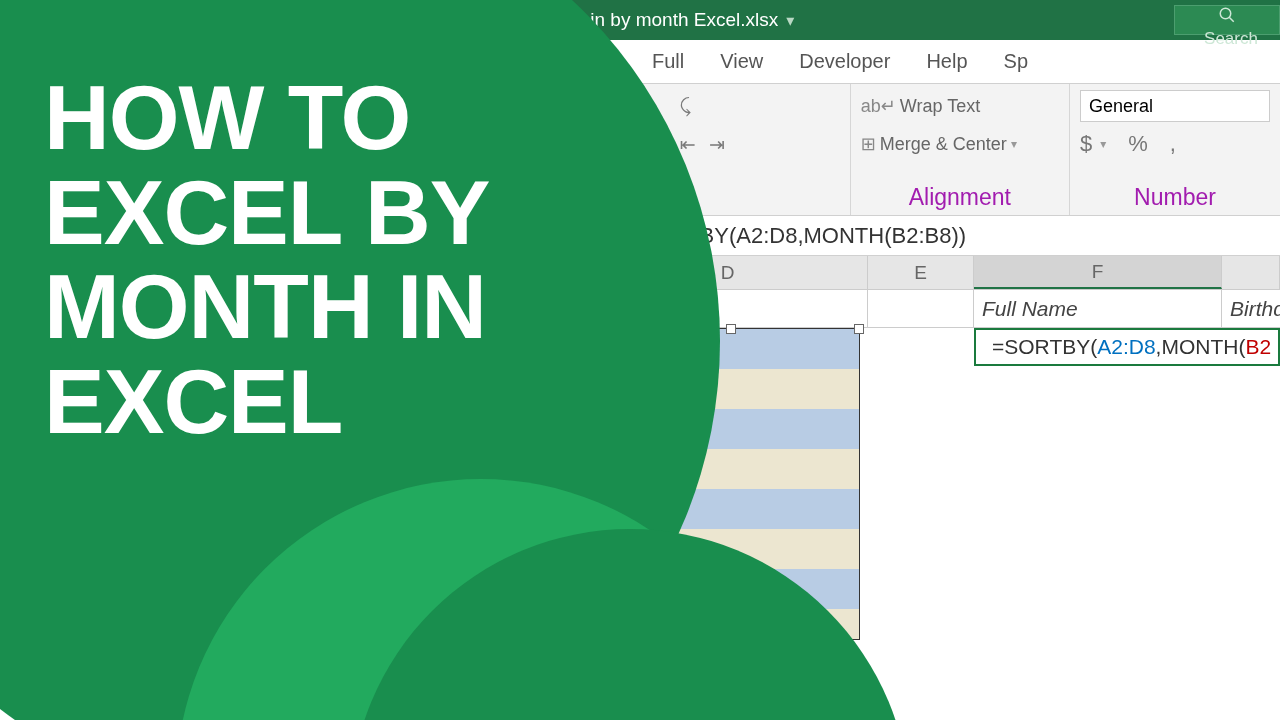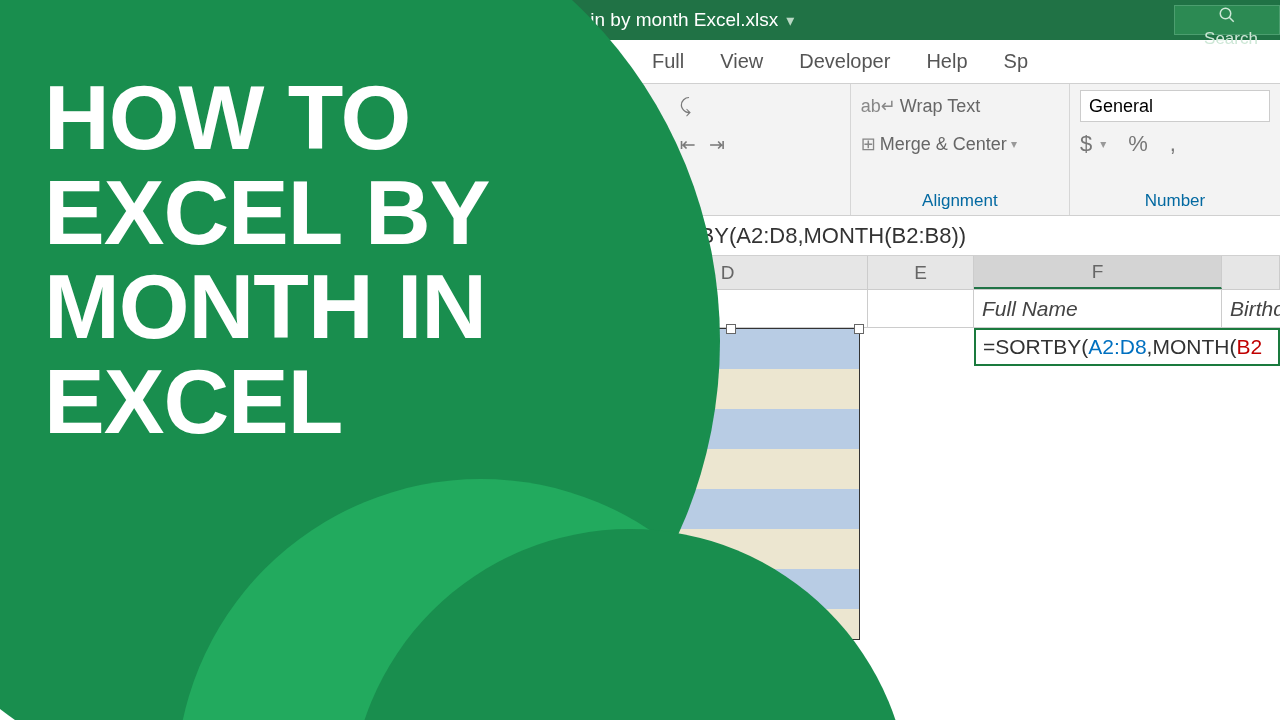--- a/index.html
+++ b/index.html
@@ -17,21 +17,21 @@
 
 
 .ribbon-tabs { height: 44px; background: #fff; border-bottom: 1px solid #d0d0d0; display: flex; align-items: center; padding-left: 588px; }
 .ribbon-tabs .tab { padding: 0 18px; height: 42px; display: flex; align-items: center; font-size: 20px; color: #555; }
 
 
 .ribbon-body { background: #f3f3f3; height: 132px; border-bottom: 1px solid #d0d0d0; display: flex; position: relative; }
 .rgroup { border-right: 1px solid #d6d6d6; padding: 6px 10px 4px 10px; display: flex; flex-direction: column; justify-content: space-between; }
 .rgroup .ctrls { display: flex; flex-direction: column; gap: 6px; }
 .rgroup .row { display: flex; align-items: center; gap: 4px; height: 32px; }
-.rgroup .glabel { text-align: center; font-size: 17px; color: #0369a1; padding-top: 4px; }
+.rgroup .glabel { text-align: center; font-size: 23px; color: #a21caf; padding-top: 4px; }
 .icons-slab { color: #7a7a7a; font-size: 19px; letter-spacing: 4px; }
 .btnlabel { font-size: 18px; color: #666; display: flex; align-items: center; gap: 6px; }
 .dd { color: #999; font-size: 12px; }
 .numfmt { border: 1px solid #ccc; background: #fff; height: 32px; width: 190px; padding: 2px 8px; color: #000000; font-size: 18px; display: flex; align-items: center; justify-content: space-between; }
 
 
 .fxbar { height: 40px; border-bottom: 1px solid #d0d0d0; display: flex; align-items: center; background: #fff; }
 .fxlabel { width: 50px; text-align: center; font-style: italic; font-size: 20px; color: #666; border-right: 1px solid #d0d0d0; height: 100%; display: flex; align-items: center; justify-content: center; margin-left: 560px;}
 .fxinput { flex: 1; padding-left: 16px; font-size: 22px; color: #333; }
 
@@ -55,21 +55,21 @@
 .state-tbl .srow { height: 40px; width: 256px; display: flex; align-items: center; padding-left: 10px; font-size: 21px; color: #333; }
 .state-tbl .srow.odd { background: #b8cce4; }
 .state-tbl .srow.even { background: #ece6d0; }
 
 
 .handle { width: 10px; height: 10px; background: #fff; border: 1px solid #666; position: absolute; }
 .h1 { top: -5px; left: -5px; } .h2 { top: -5px; right: -5px; }
 .hm { top: -5px; left: 50%; margin-left: -5px; }
 
 
-.cellF2 { position: absolute; top: 38px; left: 974px; width: 306px; height: 38px; border: 2px solid #1a7a3e; background: #fff; display: flex; align-items: center; padding-left: 7px; font-size: 21px; color: #333; overflow: hidden; white-space: nowrap; }
+.cellF2 { position: absolute; top: 38px; left: 974px; width: 306px; height: 38px; border: 2px solid #1a7a3e; background: #fff; display: flex; align-items: center; padding-left: 16px; font-size: 21px; color: #333; overflow: hidden; white-space: nowrap; }
 .cellF2 .ref1 { color: #0070c0; }
 .cellF2 .ref2 { color: #c00000; }
 
 
 .overlay { position: absolute; top: 1px; left: 0; width: 1280px; height: 720px; pointer-events: none; }
 .curve1 { position: absolute; top: -120px; left: -180px; width: 900px; height: 920px; background: #198e4e; border-radius: 50%; }
 .curve-inner { position: absolute; top: 478px; left: 176px; width: 610px; height: 610px; background: #22aa5e; border-radius: 50%; }
 .curve-inner2 { position: absolute; top: 528px; left: 350px; width: 560px; height: 560px; background: #198e4e; border-radius: 50%; }
 
 

